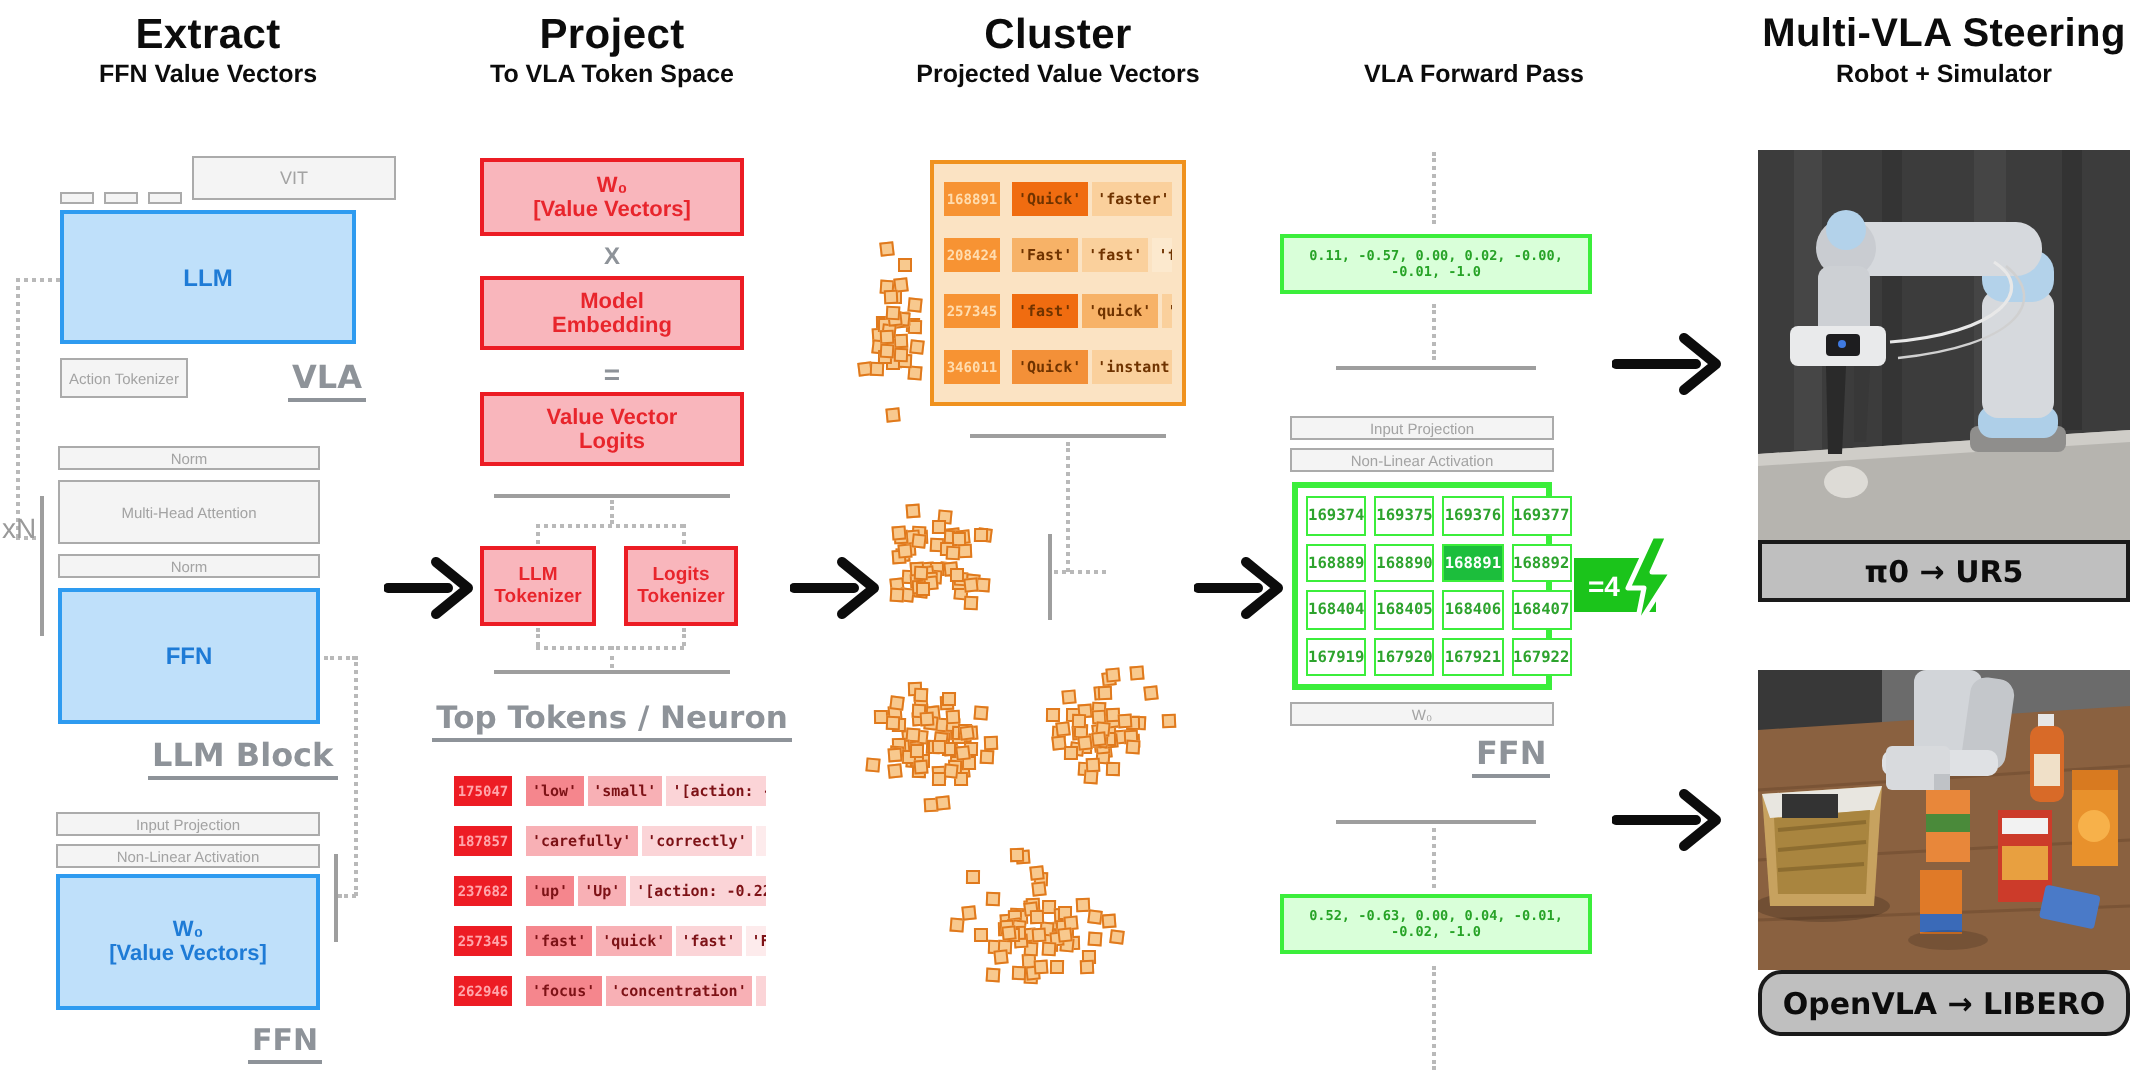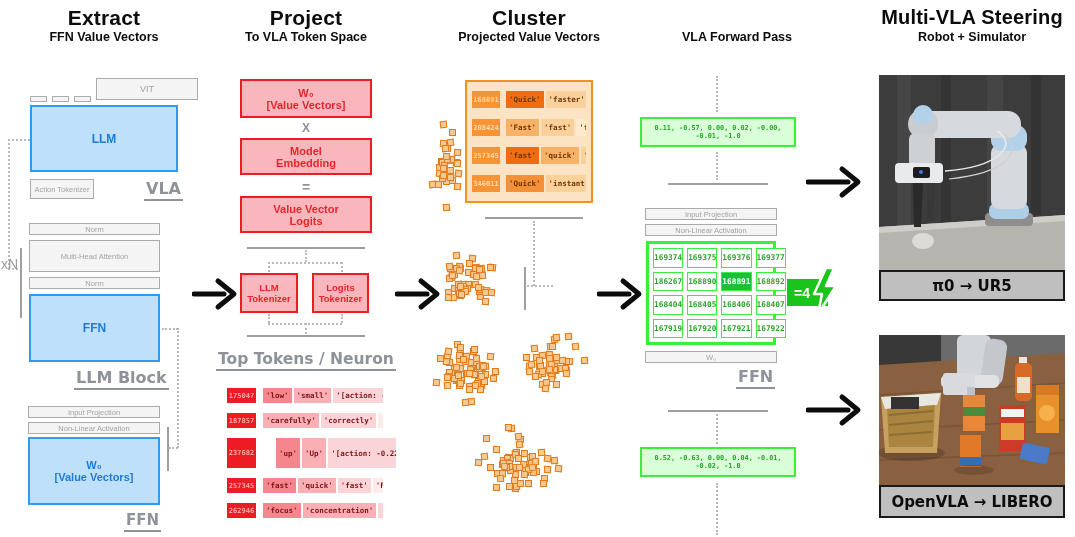--- a/index.html
+++ b/index.html
@@ -147,21 +147,21 @@
         </div>
       </div>
       <div class="tok-row" style="gap: 7px; height: 15px;">
         <div class="tok-id" style="width: 29px; background: rgb(237, 28, 36); color: rgb(255, 166, 171);">187857</div>
         <div class="tok-strip" style="width: 120px;">
           <div class="tok" style="background: rgb(248, 176, 181); color: rgb(125, 18, 22);">'carefully'</div>
           <div class="tok" style="background: rgb(251, 212, 215); color: rgb(125, 18, 22);">'correctly'</div>
           <div class="tok" style="background: rgb(253, 235, 236); color: rgb(125, 18, 22);">'care</div>
         </div>
       </div>
-      <div class="tok-row" style="gap: 20px; height: 30px; text-align: center;">
+      <div class="tok-row" style="gap: 7px; height: 15px; text-align: center;">
         <div class="tok-id" style="width: 29px; background: rgb(237, 28, 36); color: rgb(255, 166, 171);">237682</div>
         <div class="tok-strip" style="width: 120px;">
           <div class="tok" style="background: rgb(245, 134, 141); color: rgb(125, 18, 22);">'up'</div>
           <div class="tok" style="background: rgb(248, 176, 181); color: rgb(125, 18, 22);">'Up'</div>
           <div class="tok" style="background: rgb(251, 212, 215); color: rgb(125, 18, 22);">'[action: -0.227]'</div>
         </div>
       </div>
       <div class="tok-row" style="gap: 7px; height: 15px;">
         <div class="tok-id" style="width: 29px; background: rgb(237, 28, 36); color: rgb(255, 166, 171);">257345</div>
         <div class="tok-strip" style="width: 120px;">
@@ -504,21 +504,21 @@
   <div class="abs hline" style="left:668px;top:183px;width:100px;"></div>
 
   <div class="abs ctr gray-box" style="left:645px;top:208px;width:132px;height:12px;">Input Projection</div>
   <div class="abs ctr gray-box" style="left:645px;top:224px;width:132px;height:12px;">Non-Linear Activation</div>
 
   <div class="abs" id="act-grid" style="left:646px;top:241px;width:130px;height:104px;">
       <div class="gcell">169374</div>
       <div class="gcell">169375</div>
       <div class="gcell">169376</div>
       <div class="gcell">169377</div>
-      <div class="gcell">186267</div>
+      <div class="gcell">168889</div>
       <div class="gcell">168890</div>
       <div class="gcell hl">168891</div>
       <div class="gcell">168892</div>
       <div class="gcell">168404</div>
       <div class="gcell">168405</div>
       <div class="gcell">168406</div>
       <div class="gcell">168407</div>
       <div class="gcell">167919</div>
       <div class="gcell">167920</div>
       <div class="gcell">167921</div>
@@ -597,21 +597,21 @@
     <rect x="122" y="88" width="23" height="17" fill="#e8a040"></rect>
     <rect x="122" y="74" width="23" height="8" fill="#f2f2f2"></rect>
     <rect x="157" y="50" width="23" height="48" fill="#e8912c"></rect>
     <rect x="157" y="50" width="23" height="10" fill="#d87a20"></rect>
     <circle cx="168" cy="78" r="8" fill="#f7b14a"></circle>
     <rect x="81" y="100" width="21" height="32" fill="#e07a28"></rect>
     <rect x="81" y="122" width="21" height="9" fill="#3a6ab8"></rect>
     <rect x="142" y="110" width="28" height="17" rx="2" fill="#4a7ac8" transform="rotate(12 156 118)"></rect>
     <ellipse cx="95" cy="135" rx="20" ry="5" fill="rgba(0,0,0,0.15)"></ellipse>
   </svg>
-  <div class="abs ctr photo-label" style="left:879px;top:485px;width:186px;height:33px;">OpenVLA → LIBERO</div>
+  <div class="abs ctr photo-label" style="left:879px;top:485px;width:186px;height:33px;border-radius:12px;">OpenVLA → LIBERO</div>
 
   <svg class="abs" style="left:192px;top:277px;" width="46" height="34" viewBox="0 0 46 34">
     <path d="M2 17 H32" stroke="#0c0c0c" stroke-width="5" stroke-linecap="round" fill="none"></path>
     <path d="M26 4 L42 17 L26 30" stroke="#0c0c0c" stroke-width="5" stroke-linecap="round" stroke-linejoin="round" fill="none"></path>
   </svg>
   <svg class="abs" style="left:395px;top:277px;" width="46" height="34" viewBox="0 0 46 34">
     <path d="M2 17 H32" stroke="#0c0c0c" stroke-width="5" stroke-linecap="round" fill="none"></path>
     <path d="M26 4 L42 17 L26 30" stroke="#0c0c0c" stroke-width="5" stroke-linecap="round" stroke-linejoin="round" fill="none"></path>
   </svg>
   <svg class="abs" style="left:597px;top:277px;" width="46" height="34" viewBox="0 0 46 34">

